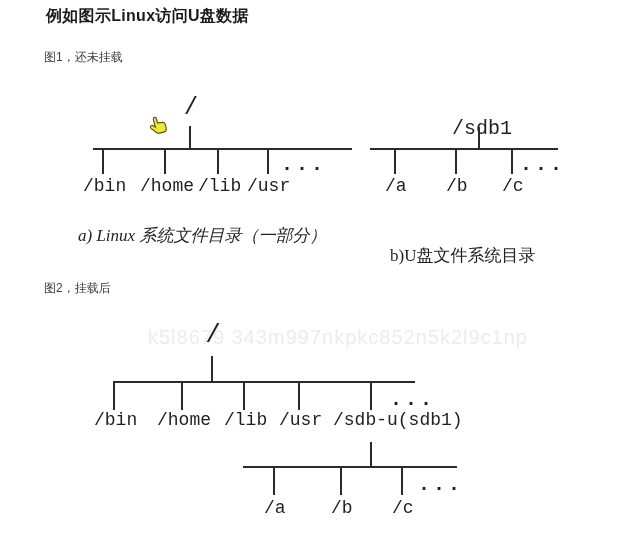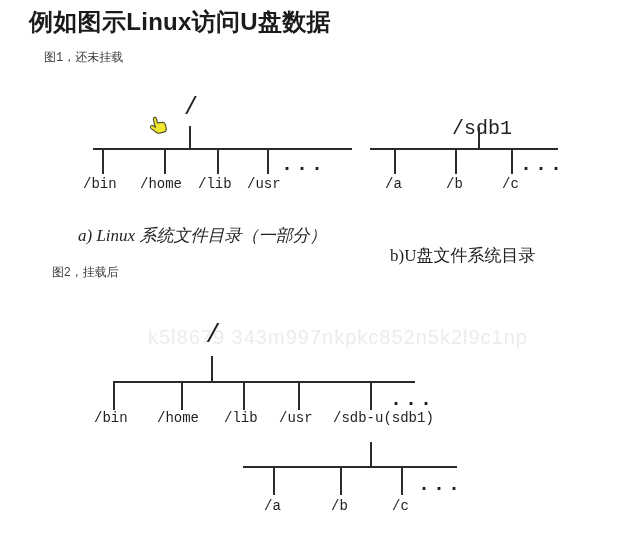--- a/index.html
+++ b/index.html
@@ -6,35 +6,35 @@
   html, body { width: 637px; height: 541px; }
   body {
     position: relative;
     background: #ffffff;
     font-family: "Liberation Sans", sans-serif;
     color: #222222;
     overflow: hidden;
   }
   .abs { position: absolute; }
   .page-title {
-    left: 29px; top: 6px;
-    font-size: 24px; font-weight: 700; color: #1b1b1b;
+    left: 46px; top: 6px;
+    font-size: 16px; font-weight: 700; color: #1b1b1b;
     letter-spacing: 0.3px;
   }
   .fig-label {
     font-size: 12px; color: #404040;
   }
   .mono {
     font-family: "Liberation Mono", "DejaVu Sans Mono", monospace;
     color: #1f1f1f;
     white-space: pre;
   }
   .tree-root { font-size: 24px; line-height: 1; text-align: center; width: 22px; }
   .tree-root-sm { font-size: 20px; line-height: 1; }
-  .node-label { font-size: 14px; line-height: 1.2; }
+  .node-label { font-size: 18px; line-height: 1.2; }
   .hline { background: #2b2b2b; height: 2px; }
   .vline { background: #2b2b2b; width: 2px; }
   .dots {
     font-family: "Liberation Mono", "DejaVu Sans Mono", monospace;
     font-size: 20px; font-weight: 700; letter-spacing: 3px; color: #1f1f1f;
     line-height: 1;
   }
   .caption {
     font-family: "Liberation Serif", "DejaVu Serif", serif;
     font-size: 17px; color: #1f1f1f;
@@ -42,21 +42,21 @@
   .watermark {
     font-size: 20px; font-weight: 400; color: #ececec;
     letter-spacing: 1px; white-space: nowrap; text-align: right;
   }
   .cursor-icon { width: 25px; height: 25px; transform: rotate(-14deg); }
 </style>
 </head>
 <body>
 
 <div class="abs page-title">例如图示Linux访问U盘数据</div>
-<div class="abs fig-label" style="left:44px; top:49px;font-family:Liberation Mono, monospace;">图1，还未挂载</div>
+<div class="abs fig-label" style="left:44px; top:49px;">图1，还未挂载</div>
 
 <div>
   <div class="abs mono tree-root" style="left:180px; top:96px;">/</div>
   <div class="abs vline" style="left:189px; top:126px; height:23px;"></div>
   <div class="abs hline" style="left:93px; top:148px; width:259px;"></div>
   <div class="abs vline" style="left:102px; top:150px; height:24px;"></div>
   <div class="abs vline" style="left:164px; top:150px; height:24px;"></div>
   <div class="abs vline" style="left:217px; top:150px; height:24px;"></div>
   <div class="abs vline" style="left:267px; top:150px; height:24px;"></div>
   <div class="abs dots" style="left:281px; top:155px;">...</div>
@@ -79,21 +79,21 @@
   <div class="abs vline" style="left:511px; top:150px; height:24px;"></div>
   <div class="abs dots" style="left:520px; top:155px;">...</div>
   <div class="abs mono node-label" style="left:385px; top:176px;">/a</div>
   <div class="abs mono node-label" style="left:446px; top:176px;">/b</div>
   <div class="abs mono node-label" style="left:502px; top:176px;">/c</div>
 </div>
 
 <div class="abs caption" style="left:78px;  top:224px;font-style:italic;">a) Linux 系统文件目录（一部分）</div>
 <div class="abs caption" style="left:390px; top:244px;">b)U盘文件系统目录</div>
 
-<div class="abs fig-label" style="left:44px; top:264px;margin-left:8px;">图2，挂载后</div>
+<div class="abs fig-label" style="left:44px; top:280px;">图2，挂载后</div>
 
 <div>
   <div class="abs watermark" style="left:148px; top:326px;">k5l8679 343m997nkpkc852n5k2l9c1np</div>
   <div class="abs mono tree-root" style="left:202px; top:322px; font-size:26px;">/</div>
   <div class="abs vline" style="left:211px; top:356px; height:26px;"></div>
   <div class="abs hline" style="left:113px; top:381px; width:302px;"></div>
   <div class="abs vline" style="left:113px; top:383px; height:27px;"></div>
   <div class="abs vline" style="left:181px; top:383px; height:27px;"></div>
   <div class="abs vline" style="left:243px; top:383px; height:27px;"></div>
   <div class="abs vline" style="left:298px; top:383px; height:27px;"></div>

